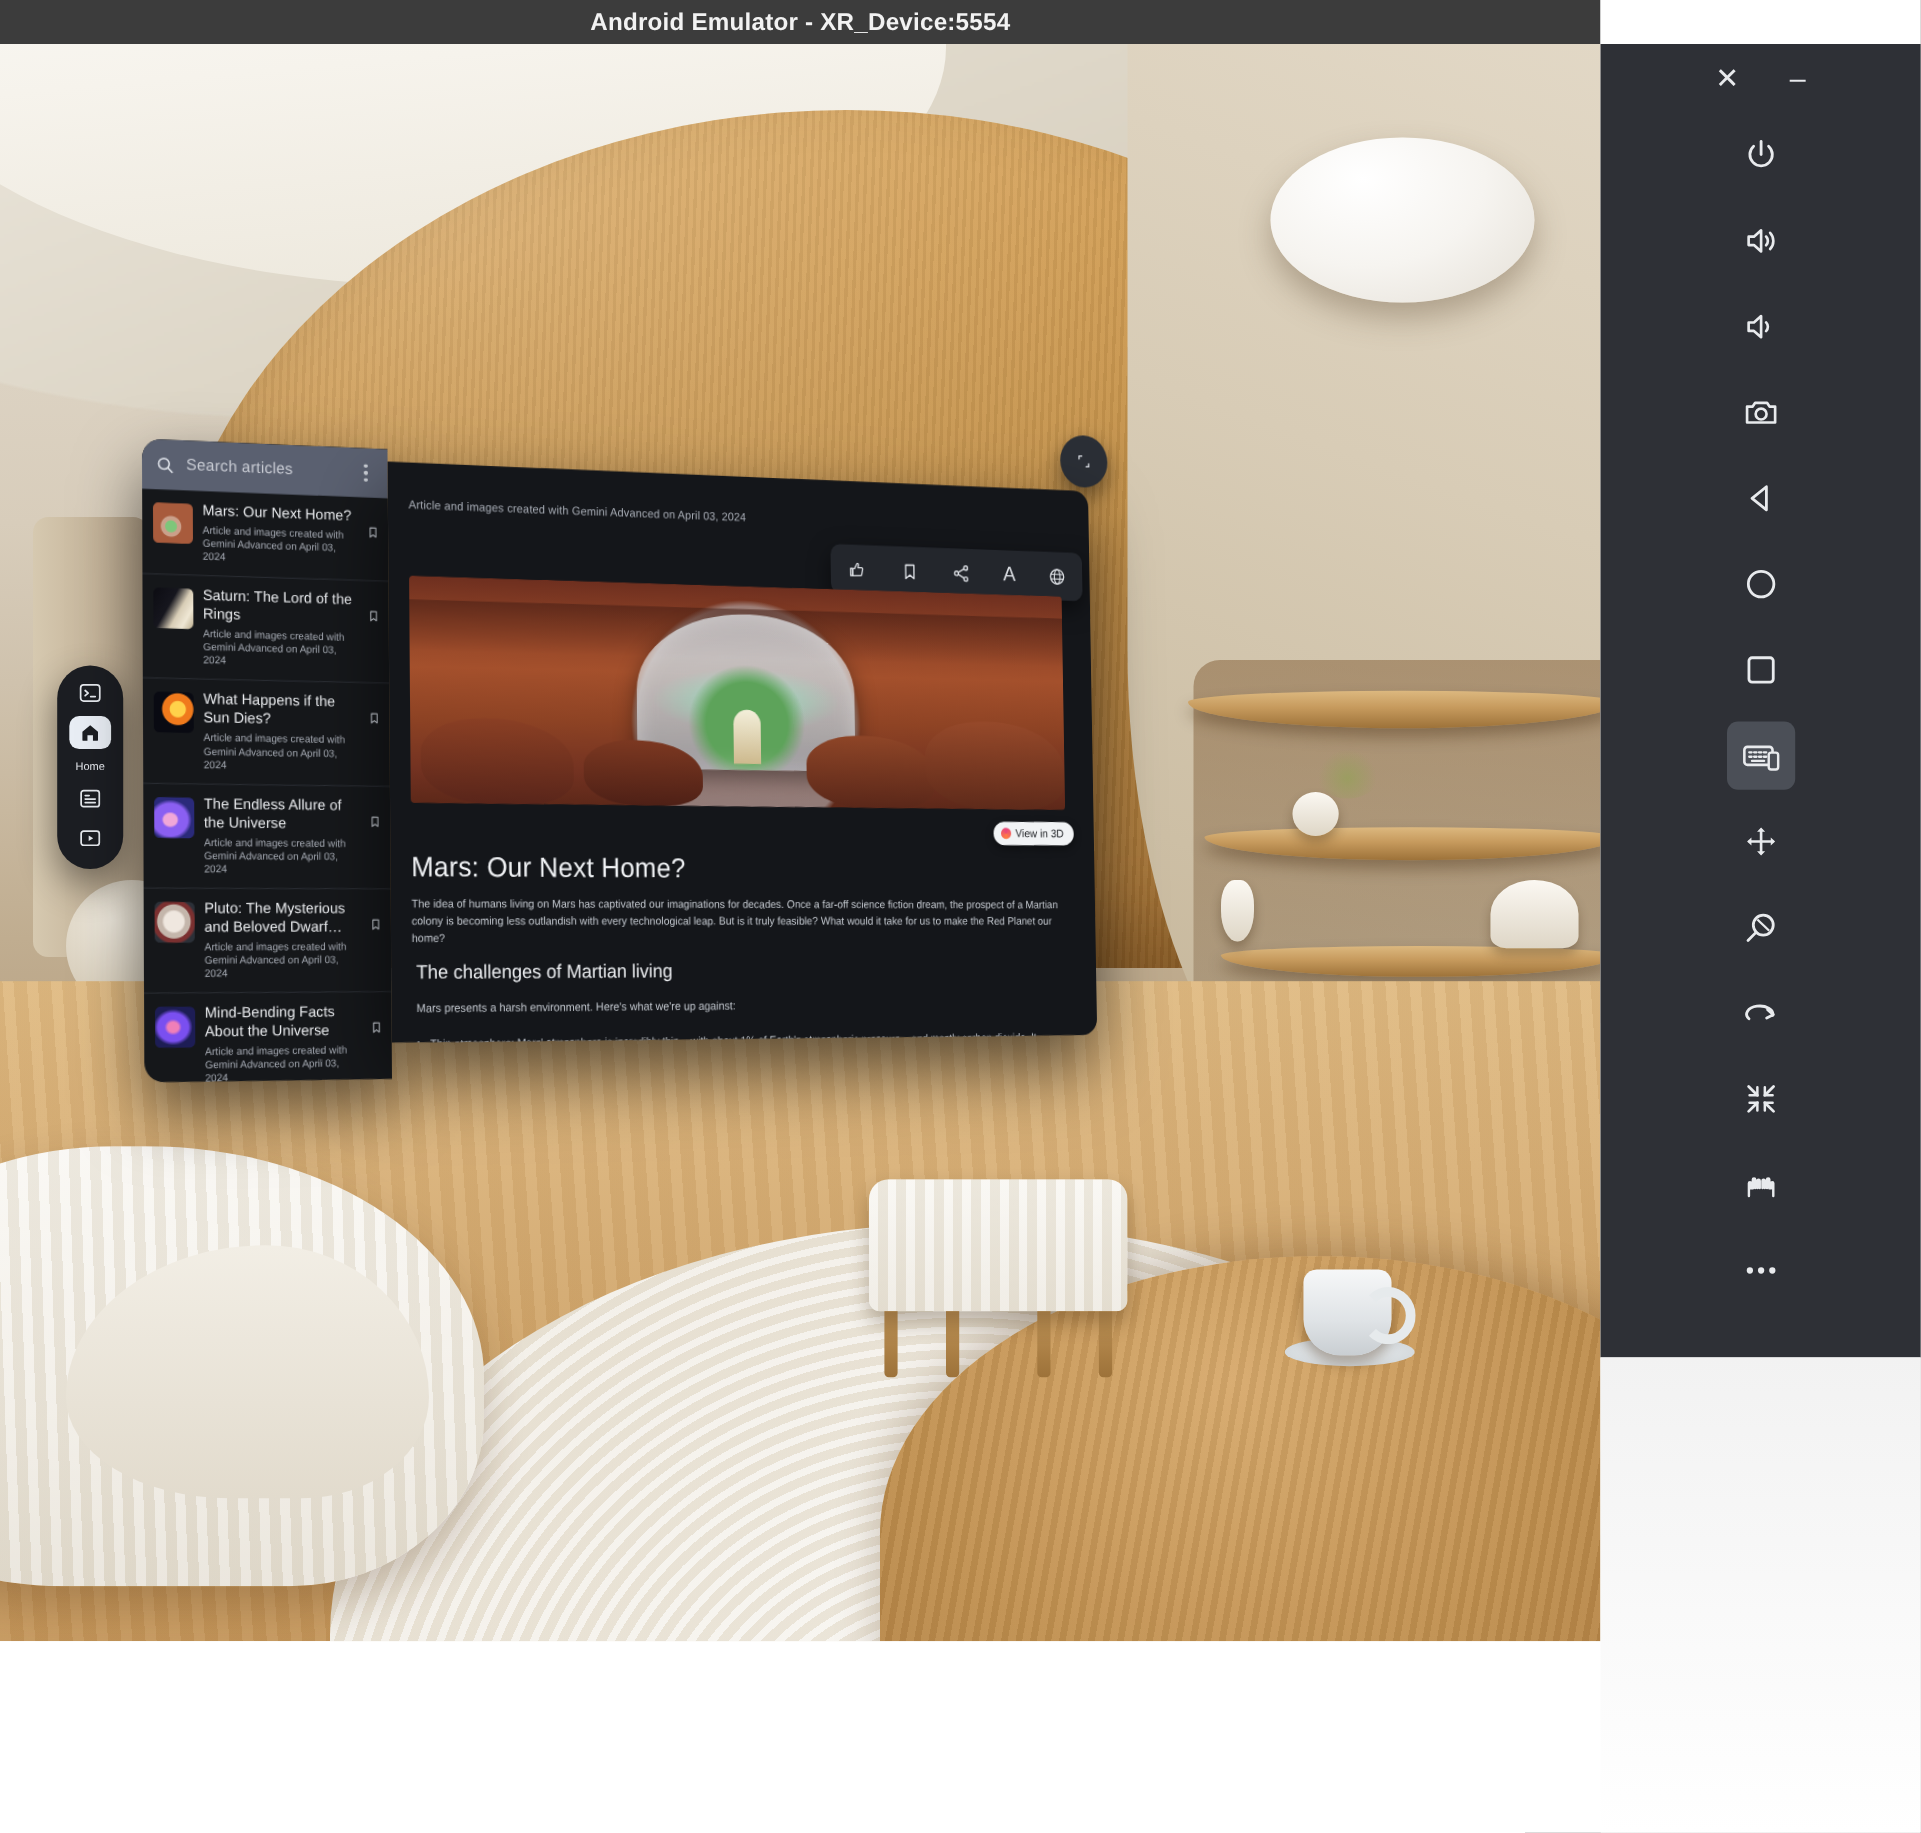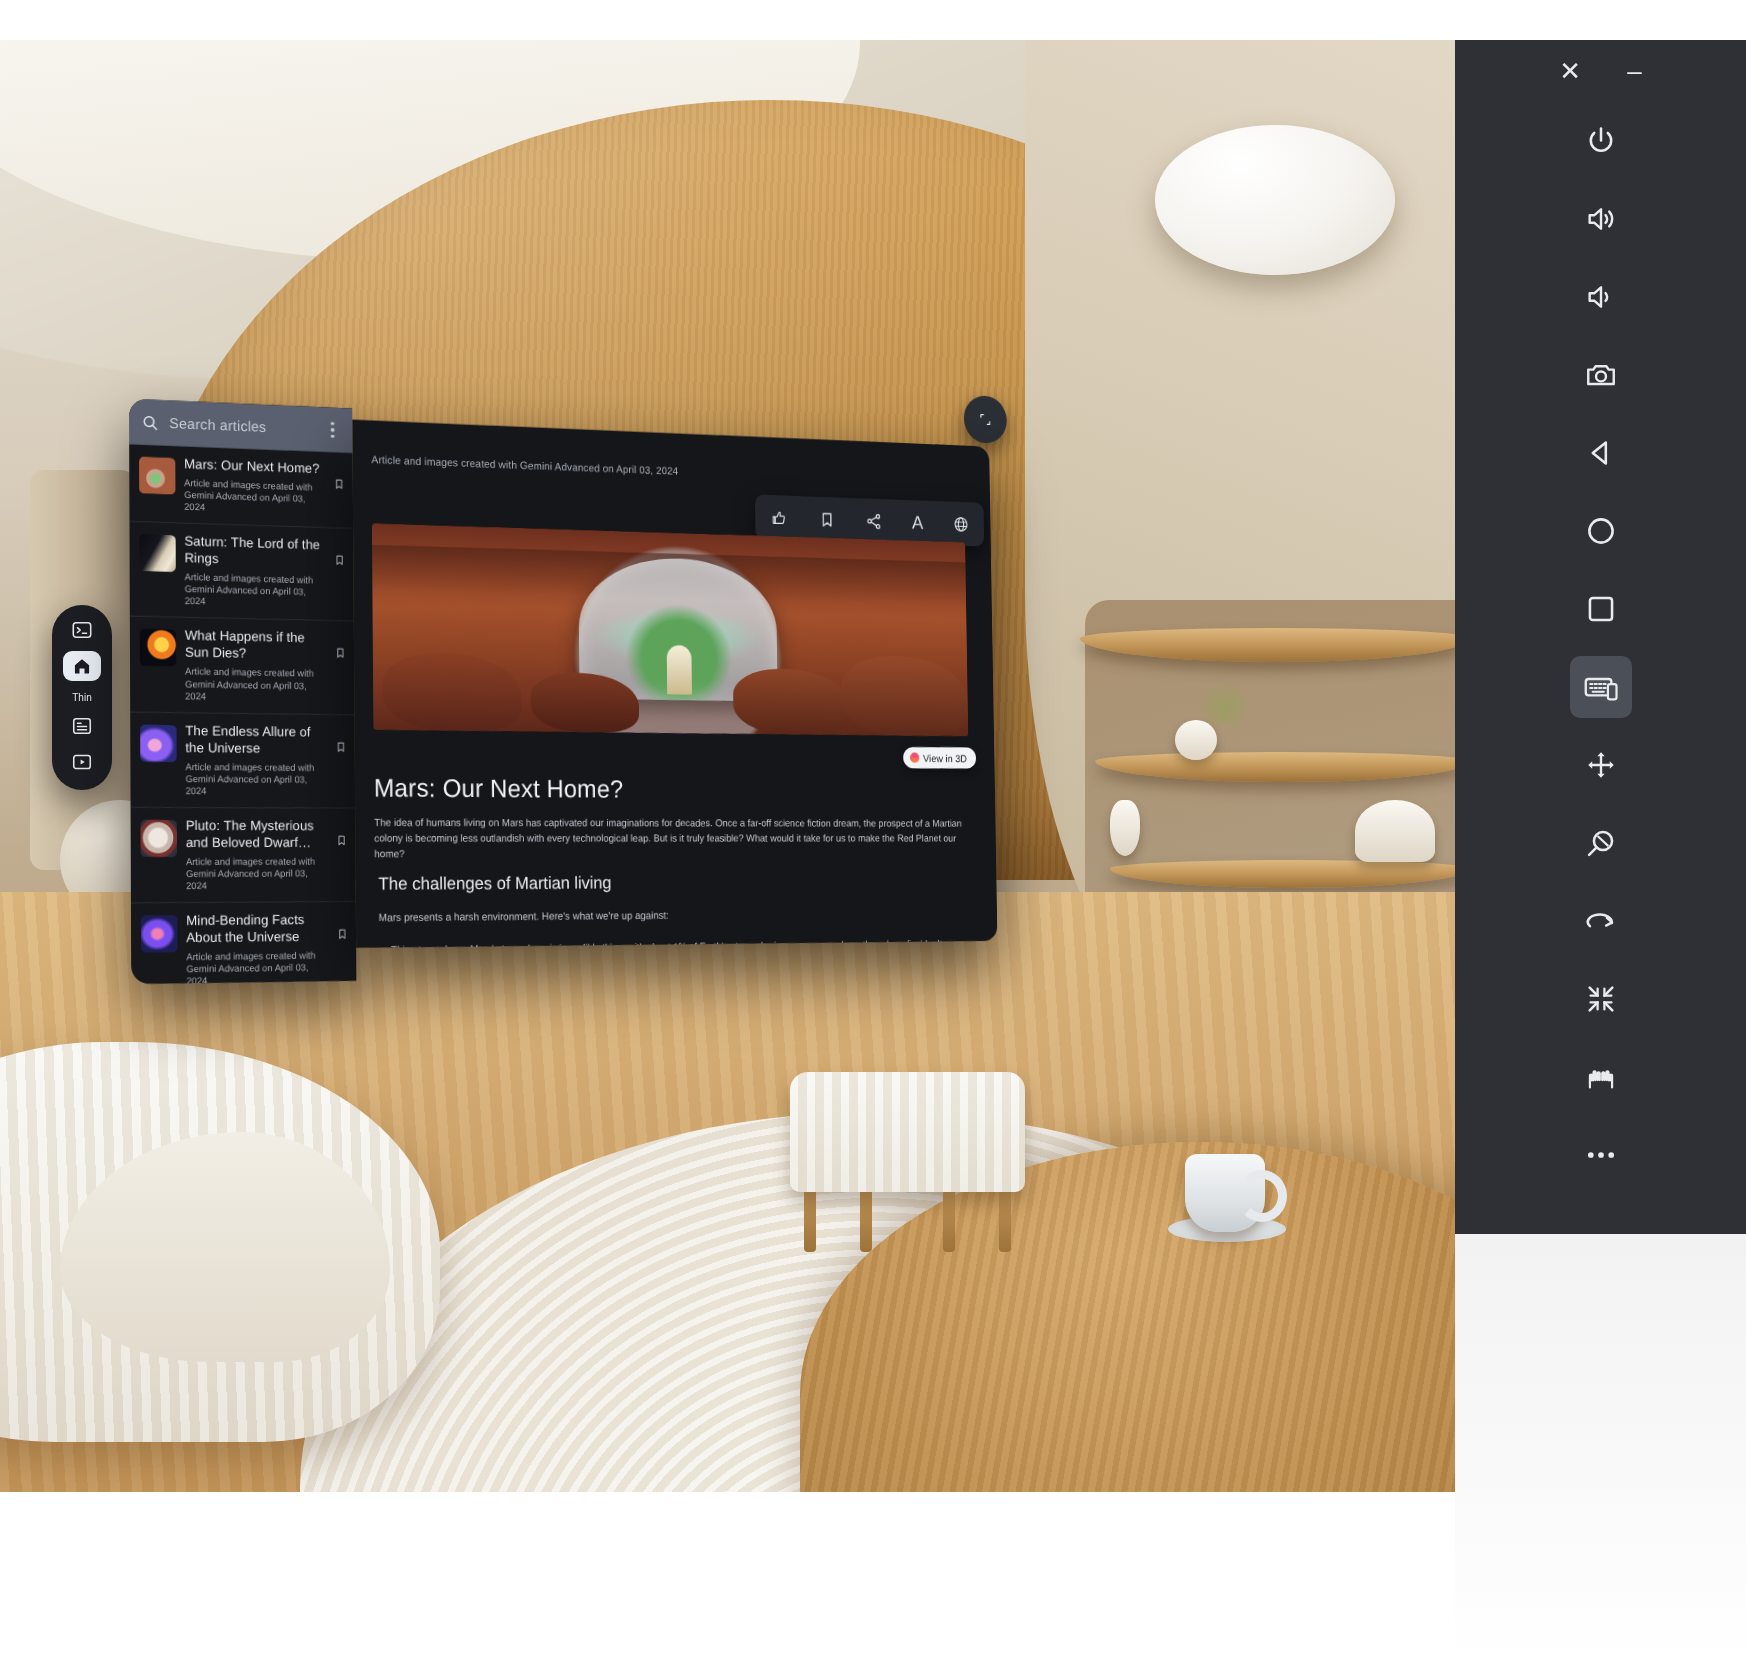--- a/index.html
+++ b/index.html
@@ -338,20 +338,23 @@
     position:absolute; left:0; top:1492px; width:1455px; height:174px;
     background:#ffffff;
   }
   svg{ display:block; }
 </style>
 </head>
 <body>
 
 <div id="emulator-window">
 
+  <div id="title-bar">
+    <span>Android Emulator - XR_Device:5554</span>
+  </div>
 
   <div id="device-view">
     <div class="room-base"></div>
     <div class="ceiling"></div>
     <div class="ceiling2"></div>
     <div class="wood-arch"></div>
     <div class="wood-arch-shadow"></div>
     <div class="right-wall"></div>
     <div class="lamp"></div>
 
@@ -389,21 +392,21 @@
           <rect x="2.5" y="4" width="19" height="16" rx="3" fill="none" stroke="#e6e9ee" stroke-width="1.7"></rect>
           <path d="M7 9.5l3 2.6-3 2.6M12.5 15.5h4.5" stroke="#e6e9ee" stroke-width="1.7" fill="none" stroke-linecap="round" stroke-linejoin="round"></path>
         </svg>
       </div>
       <div class="dock-item active">
         <svg width="20" height="20" viewBox="0 0 24 24">
           <path d="M3.5 11L12 4l8.5 7v9a1 1 0 0 1-1 1h-4.5v-6h-6v6H4.5a1 1 0 0 1-1-1z" fill="#1b1d22"></path>
         </svg>
       </div>
       <div>
-        <span id="dock-home-label">Thin</span>
+        <span id="dock-home-label">Home</span>
       </div>
       <div class="dock-item">
         <svg width="22" height="22" viewBox="0 0 24 24">
           <rect x="3" y="4" width="18" height="16" rx="2.5" fill="none" stroke="#e6e9ee" stroke-width="1.7"></rect>
           <path d="M7 9h4M7 12.5h10M7 16h10" stroke="#e6e9ee" stroke-width="1.6" stroke-linecap="round"></path>
         </svg>
       </div>
       <div class="dock-item">
         <svg width="22" height="22" viewBox="0 0 24 24">
           <rect x="3" y="5" width="18" height="14" rx="2.5" fill="none" stroke="#e6e9ee" stroke-width="1.7"></rect>

